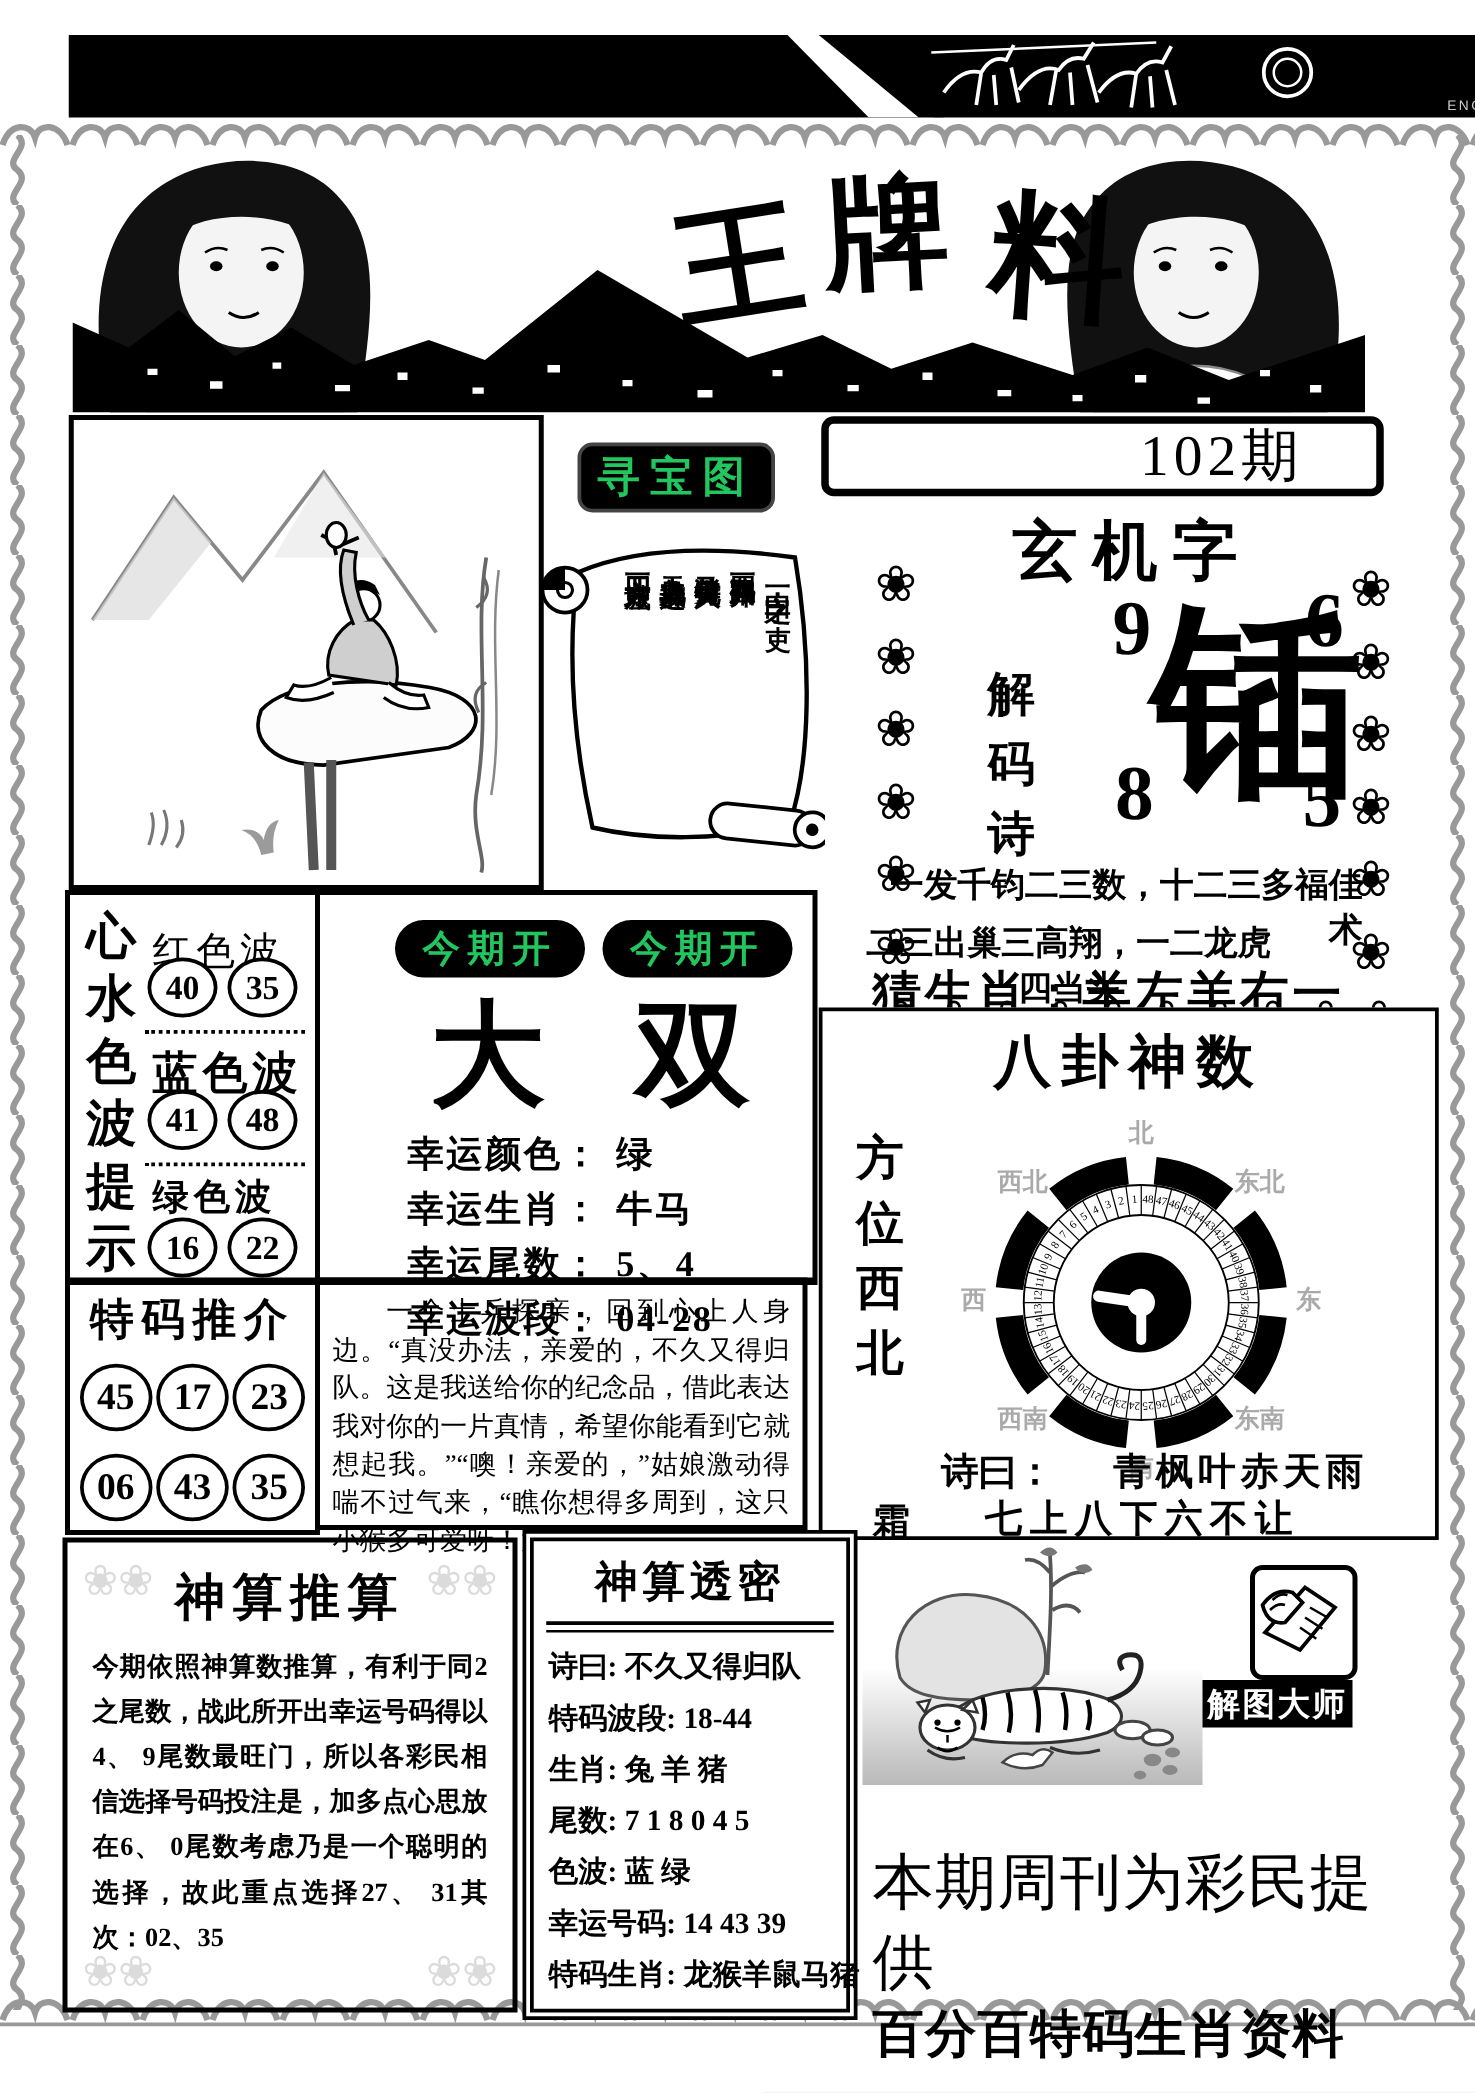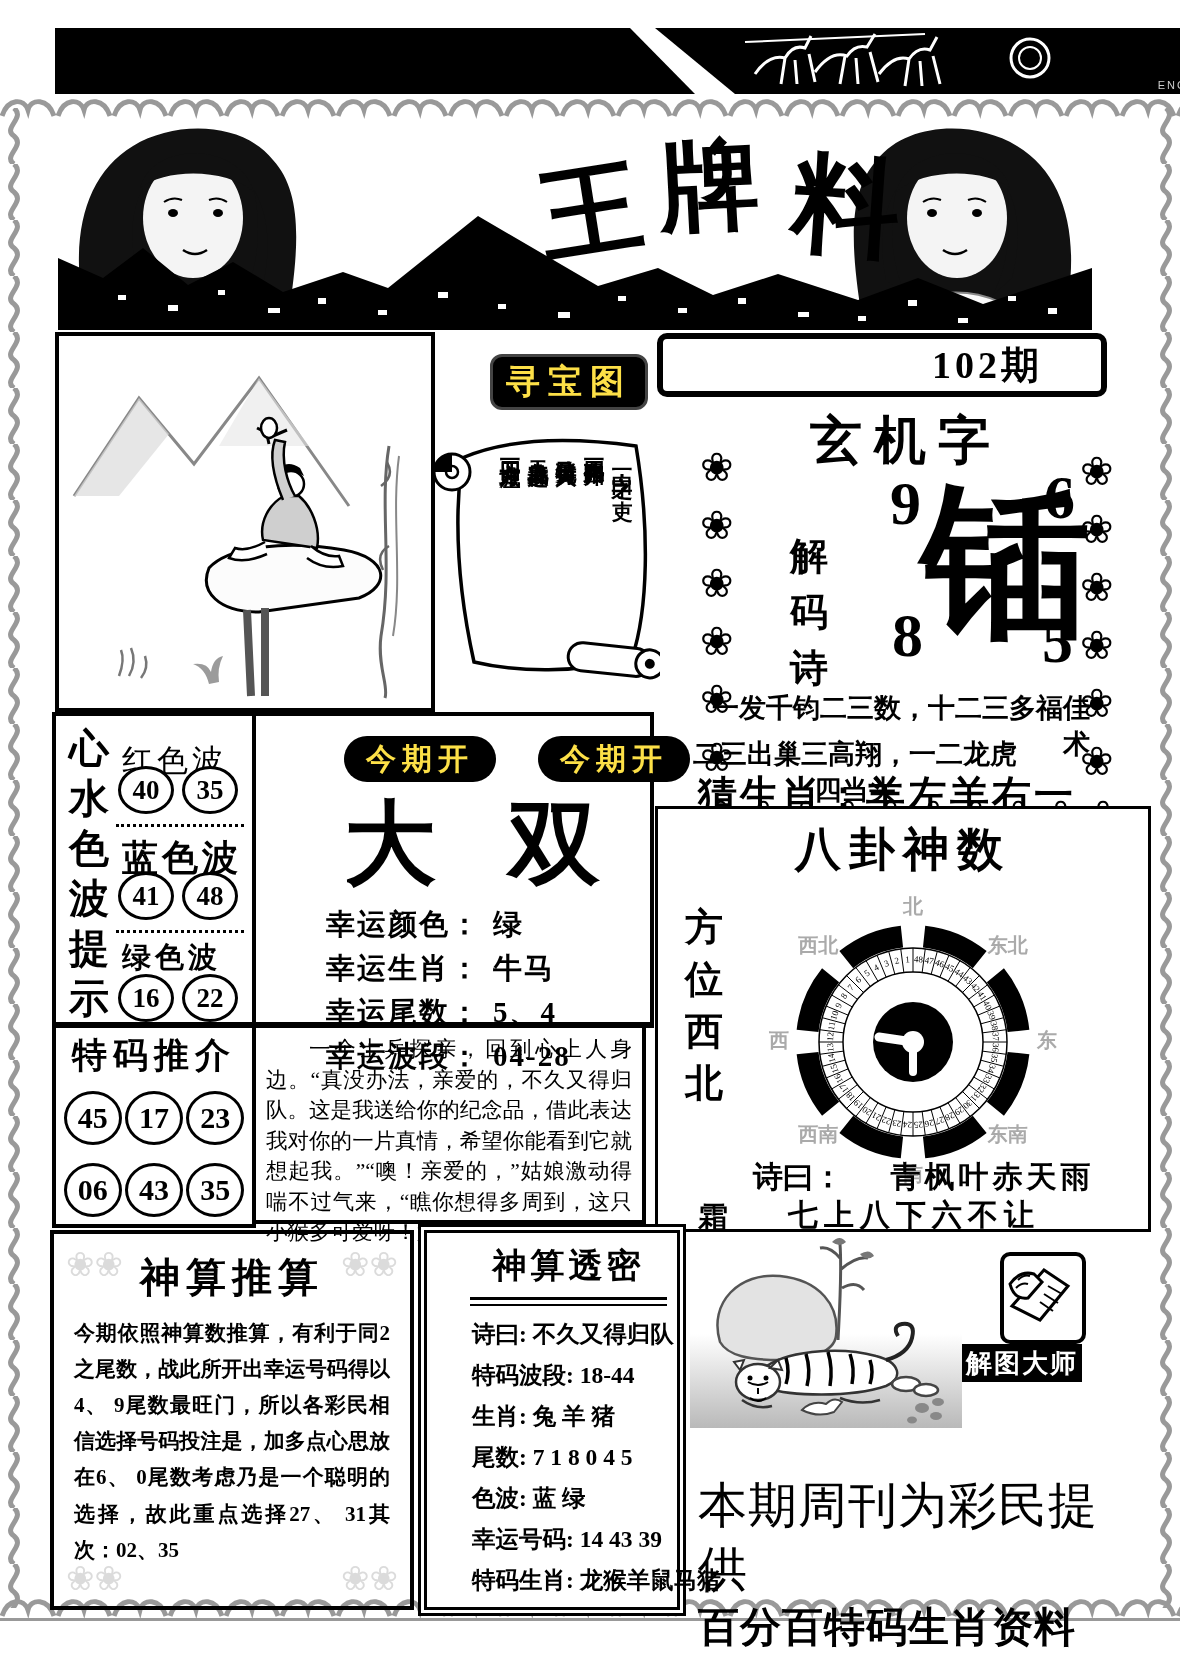--- a/index.html
+++ b/index.html
@@ -1,21 +1,21 @@
 <!DOCTYPE html>
 <html><head>
 <meta charset="utf-8">
 <style>
   html,body{margin:0;padding:0;background:#e8e8e8;}
   #page{position:relative;width:1180px;height:1674px;background:#fff;overflow:hidden;
         font-family:"Liberation Serif","DejaVu Serif",serif;color:#000;}
   .abs{position:absolute;}
   .vtext{writing-mode:vertical-rl;text-orientation:upright;}
-  .pill{background:#000;color:#fde047;border-radius:26px;display:flex;align-items:center;justify-content:center;
-        font-weight:bold;margin-left:28px;}
+  .pill{background:#000;color:#22c55e;border-radius:26px;display:flex;align-items:center;justify-content:center;
+        font-weight:bold;}
   .cnum{display:inline-flex;align-items:center;justify-content:center;border:3px solid #000;
         border-radius:50%;font-weight:bold;background:#fff;}
   .flower{font-size:40px;line-height:1;color:#000;}
   .fcol{display:flex;flex-direction:column;gap:18px;align-items:center;}
   .frow{display:flex;flex-direction:row;justify-content:space-between;align-items:center;}
   .dotted{border-top:3px dotted #000;}
   .panel{border:3px solid #000;background:#fff;}
   .scrollline{display:block;font-weight:bold;font-size:21px;letter-spacing:1px;}
   .bagua-dir{fill:#aaa;font-weight:bold;}
   .cornerflower{color:#9a9a9a;opacity:.35;font-size:34px;}
@@ -158,21 +158,21 @@
       <span class="scrollline" style="margin-top:14px;">一字之曰：吏</span>
       <span class="scrollline">四路来码一四开</span>
       <span class="scrollline">猪马特肖无人买</span>
       <span class="scrollline">天上鸟儿成群过</span>
       <span class="scrollline">四四方方一座城</span>
     </div>
   </div>
 
   <div class="abs" style="left:657px;top:333px;width:380px;height:52px;border:6px solid #000;border-radius:10px;
               display:flex;align-items:center;justify-content:flex-end;padding-right:58px;">
-    <span style="font-size:38px;font-weight:bold;letter-spacing:4px;">102期</span>
+    <span style="font-size:46px;font-weight:normal;letter-spacing:4px;">102期</span>
   </div>
 
   <div class="abs" style="left:810px;top:406px;font-size:52px;font-weight:bold;letter-spacing:12px;">玄机字</div>
 
   <div class="abs fcol" style="left:700px;top:448px;">
       <span class="flower">❀</span>
       <span class="flower">❀</span>
       <span class="flower">❀</span>
       <span class="flower">❀</span>
       <span class="flower">❀</span>
@@ -421,21 +421,21 @@
 
   <div class="abs" style="left:50px;top:1230px;width:364px;height:380px;border:4px solid #000;box-sizing:border-box;">
     <span class="abs cornerflower" style="left:12px;top:10px;">❀❀</span>
     <span class="abs cornerflower" style="right:12px;top:10px;">❀❀</span>
     <span class="abs cornerflower" style="left:12px;bottom:8px;">❀❀</span>
     <span class="abs cornerflower" style="right:12px;bottom:8px;">❀❀</span>
     <div style="text-align:center;font-size:40px;font-weight:bold;letter-spacing:6px;margin-top:16px;">神算推算</div>
     <div style="padding:10px 20px 0 20px;font-size:21px;font-weight:600;line-height:1.72;text-align:justify;">今期依照神算数推算，有利于同2之尾数，战此所开出幸运号码得以4、 9尾数最旺门，所以各彩民相信选择号码投注是，加多点心思放在6、 0尾数考虑乃是一个聪明的选择，故此重点选择27、 31其次：02、35</div>
   </div>
 
-  <div class="abs" style="left:424px;top:1230px;width:256px;height:380px;border:3px solid #000;box-shadow:0 0 0 3px #fff,0 0 0 6px #000;box-sizing:border-box;background:#fff;padding-left:33px;">
+  <div class="abs" style="left:424px;top:1230px;width:256px;height:380px;border:3px solid #000;box-shadow:0 0 0 3px #fff,0 0 0 6px #000;box-sizing:border-box;background:#fff;">
     <div style="text-align:center;font-size:34px;font-weight:bold;letter-spacing:4px;margin-top:10px;">神算透密</div>
     <div style="margin:8px 10px 0 10px;border-top:3px solid #000;border-bottom:2px solid #000;height:4px;"></div>
     <div style="padding:8px 12px 0 12px;font-size:23.5px;font-weight:bold;line-height:41px;white-space:nowrap;">
       <div><span>诗曰:</span> <span>不久又得归队</span></div>
       <div><span>特码波段:</span> <span>18-44</span></div>
       <div><span>生肖:</span> <span>兔 羊 猪</span></div>
       <div><span>尾数:</span> <span>7 1 8 0 4 5</span></div>
       <div><span>色波:</span> <span>蓝 绿</span></div>
       <div><span>幸运号码:</span> <span>14 43 39</span></div>
       <div><span>特码生肖:</span> <span>龙猴羊鼠马猪</span></div>

